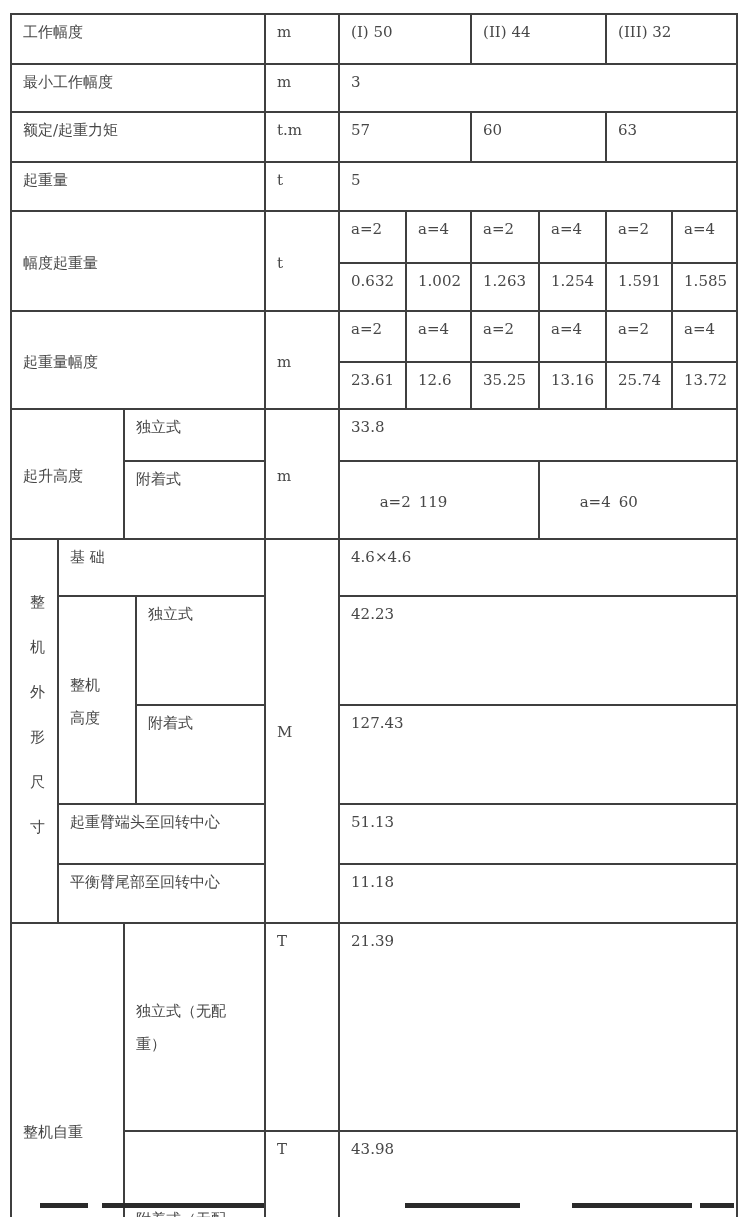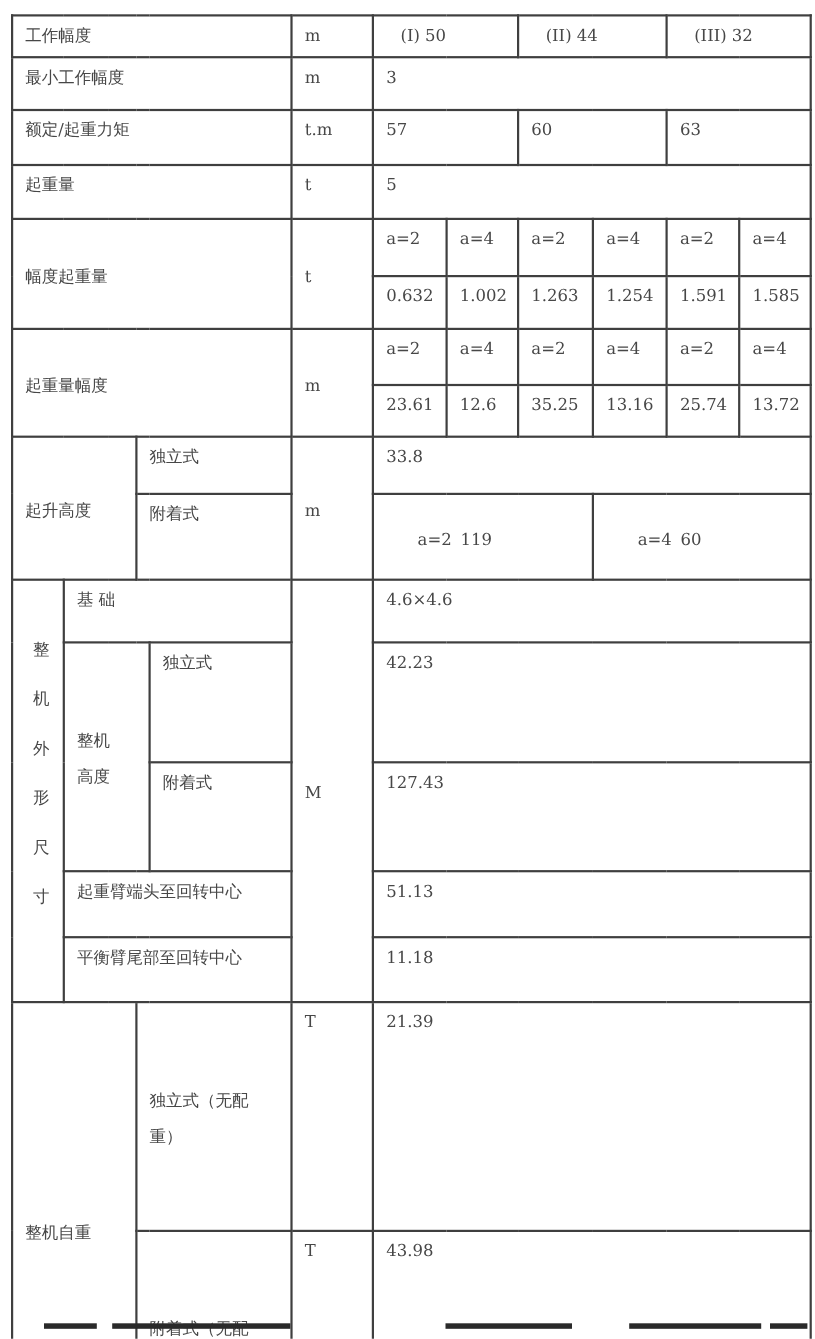--- a/index.html
+++ b/index.html
@@ -12,25 +12,25 @@
     position:absolute;left:10px;top:13px;width:726px;
   }
   td{
     border:2px solid #3f3f3f;
     vertical-align:top;text-align:left;
     padding:6px 4px 2px 11px;
     font-size:15px;line-height:1.5;color:#474747;
     white-space:pre-wrap;overflow:hidden;
   }
   td.vm{vertical-align:middle;}
-  td.indent{padding-left:24px;}
+  td.indent{padding-left:11px;}
   td.vcell{padding:8px 0 0 18px;}
   .lh-wide{line-height:2.2;}
   .clamp2{width:34px;}
-  .clamp6{width:97px;}
+  .clamp6{width:97px;font-family:Liberation Mono, monospace;}
   .gap-md{margin-left:8px;}
   .vstack{display:flex;flex-direction:column;justify-content:space-between;
           height:240px;margin-top:2px;line-height:1;}
   .frag{position:absolute;height:5px;background:#2a2a2a;top:1203px;}
 </style>
 </head>
 <body>
 
 <table class="spec">
   <colgroup>
@@ -42,21 +42,21 @@
       <col style="width:74px">
     <col style="width:67px">
       <col style="width:65px">
       <col style="width:68px">
     <col style="width:67px">
       <col style="width:66px">
       <col style="width:65px">
   </colgroup>
 
   <tbody>
-      <tr style="height:38px">
+      <tr style="height:50px">
     <td colspan="5">工作幅度</td>
     <td>m</td>
     <td colspan="2" class="indent">(I) 50</td>
     <td colspan="2" class="indent">(II) 44</td>
     <td colspan="2" class="indent">(III) 32</td>
   </tr>
 
   <tr style="height:48px">
     <td colspan="5">最小工作幅度</td>
     <td>m</td>

